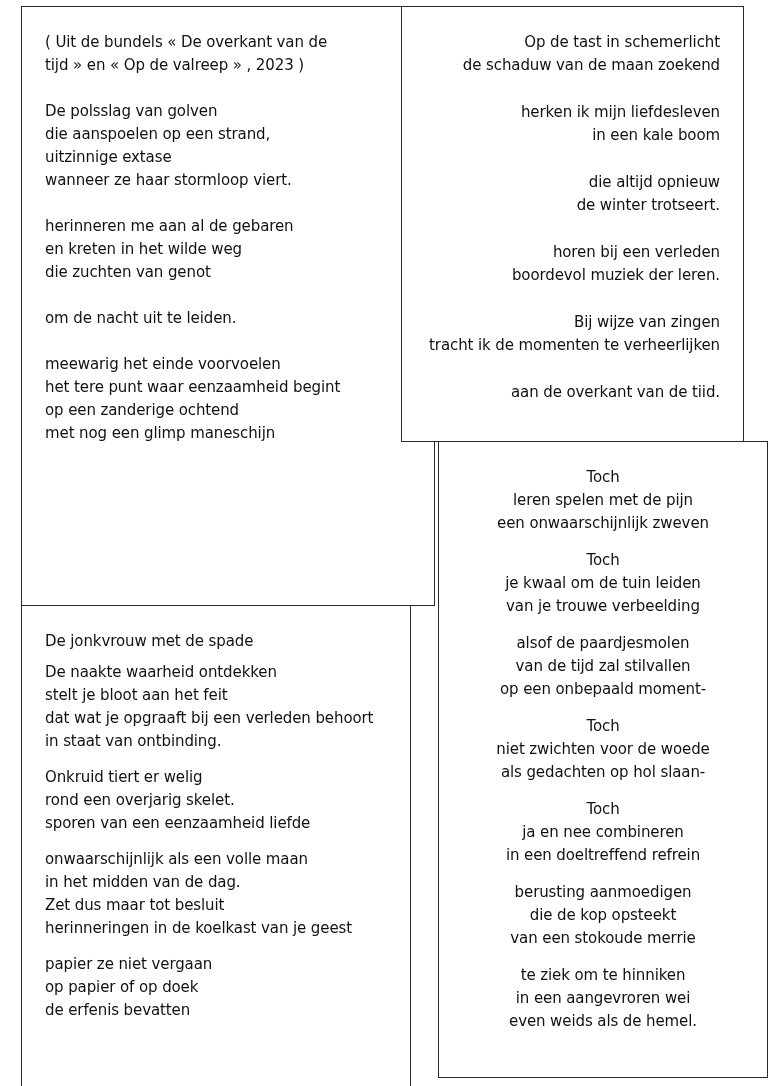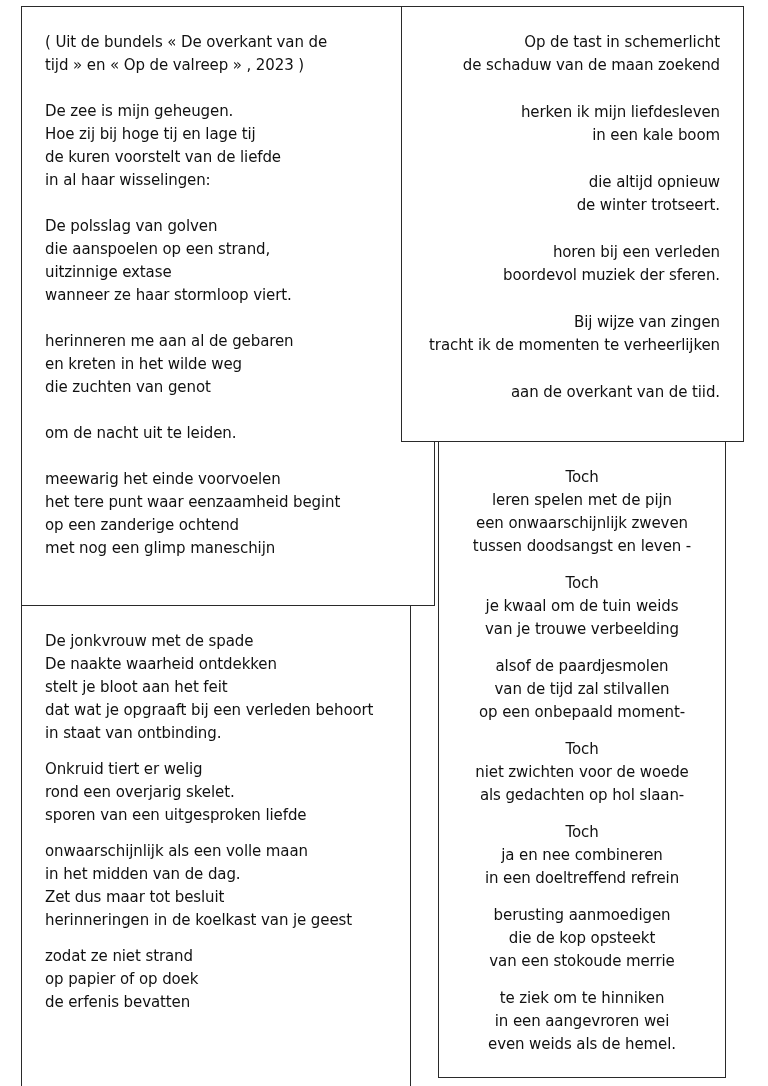--- a/index.html
+++ b/index.html
@@ -44,44 +44,38 @@
       text-align: right;
     }
     #panel-b .stanza { margin-bottom: 24px; }
 
     
     #panel-c {
       left: 21px; top: 605px; width: 390px; height: 490px;
       padding: 24px 0 0 23px;
       border-bottom: none;
     }
-    #panel-c .title { }
+    #panel-c .title { margin-bottom: 8px; }
     #panel-c .stanza { margin-bottom: 13px; }
 
     
     #panel-d {
-      left: 438px; top: 441px; width: 288px; height: 637px;
+      left: 438px; top: 441px; width: 330px; height: 637px;
       padding: 24px 0 0 0;
       text-align: center;
     }
     #panel-d .stanza { margin-bottom: 14px; }
   </style>
 </head>
 <body>
 
 <div class="panel" id="panel-a">
   <div class="stanza">
     <span class="poem-line">( Uit de bundels « De overkant van de</span>
     <span class="poem-line">tijd » en  « Op de valreep » , 2023 )</span>
-  </div>
-  <div class="stanza">
-    <span class="poem-line">De zee is mijn geheugen.</span>
-    <span class="poem-line">Hoe zij bij hoge tij en lage tij</span>
-    <span class="poem-line">de kuren voorstelt van de liefde</span>
-    <span class="poem-line">in al haar wisselingen:</span>
   </div>
   <div class="stanza">
     <span class="poem-line">De polsslag van golven</span>
     <span class="poem-line">die aanspoelen op een strand,</span>
     <span class="poem-line">uitzinnige extase</span>
     <span class="poem-line">wanneer ze haar stormloop viert.</span>
   </div>
   <div class="stanza">
     <span class="poem-line">herinneren me aan al de gebaren</span>
     <span class="poem-line">en kreten in het wilde weg</span>
@@ -106,41 +100,40 @@
   <div class="stanza">
     <span class="poem-line">herken ik mijn liefdesleven</span>
     <span class="poem-line">in een kale boom</span>
   </div>
   <div class="stanza">
     <span class="poem-line">die altijd opnieuw</span>
     <span class="poem-line">de winter trotseert.</span>
   </div>
   <div class="stanza">
     <span class="poem-line">horen bij een verleden</span>
-    <span class="poem-line">boordevol muziek der sferen.</span>
+    <span class="poem-line">boordevol muziek der leren.</span>
   </div>
   <div class="stanza">
     <span class="poem-line">Bij wijze van zingen</span>
     <span class="poem-line">tracht ik de momenten te verheerlijken</span>
   </div>
   <div class="stanza">
     <span class="poem-line">aan de overkant van de tiid.</span>
   </div>
 </div>
 
 <div class="panel" id="panel-d">
   <div class="stanza">
     <span class="poem-line">Toch</span>
     <span class="poem-line">leren spelen met de pijn</span>
     <span class="poem-line">een onwaarschijnlijk zweven</span>
-    <span class="poem-line">tussen doodsangst en leven -</span>
   </div>
   <div class="stanza">
     <span class="poem-line">Toch</span>
-    <span class="poem-line">je kwaal om de tuin weids</span>
+    <span class="poem-line">je kwaal om de tuin leiden</span>
     <span class="poem-line">van je trouwe verbeelding</span>
   </div>
   <div class="stanza">
     <span class="poem-line">alsof de paardjesmolen</span>
     <span class="poem-line">van de tijd zal stilvallen</span>
     <span class="poem-line">op een onbepaald moment-</span>
   </div>
   <div class="stanza">
     <span class="poem-line">Toch</span>
     <span class="poem-line">niet zwichten voor de woede</span>
@@ -167,26 +160,26 @@
   <span class="poem-line title">De jonkvrouw met de spade</span>
   <div class="stanza">
     <span class="poem-line">De naakte waarheid ontdekken</span>
     <span class="poem-line">stelt je bloot aan het feit</span>
     <span class="poem-line">dat wat je opgraaft bij een verleden behoort</span>
     <span class="poem-line">in staat van ontbinding.</span>
   </div>
   <div class="stanza">
     <span class="poem-line">Onkruid tiert er welig</span>
     <span class="poem-line">rond een overjarig skelet.</span>
-    <span class="poem-line">sporen van een uitgesproken liefde</span>
+    <span class="poem-line">sporen van een eenzaamheid liefde</span>
   </div>
   <div class="stanza">
     <span class="poem-line">onwaarschijnlijk als een volle maan</span>
     <span class="poem-line">in het midden van de dag.</span>
     <span class="poem-line">Zet dus maar tot besluit</span>
     <span class="poem-line">herinneringen in de koelkast van je geest</span>
   </div>
   <div class="stanza">
-    <span class="poem-line">zodat ze niet strand</span>
+    <span class="poem-line">papier ze niet vergaan</span>
     <span class="poem-line">op papier of op doek</span>
     <span class="poem-line">de erfenis bevatten</span>
   </div>
 </div>
 
 </body></html>

